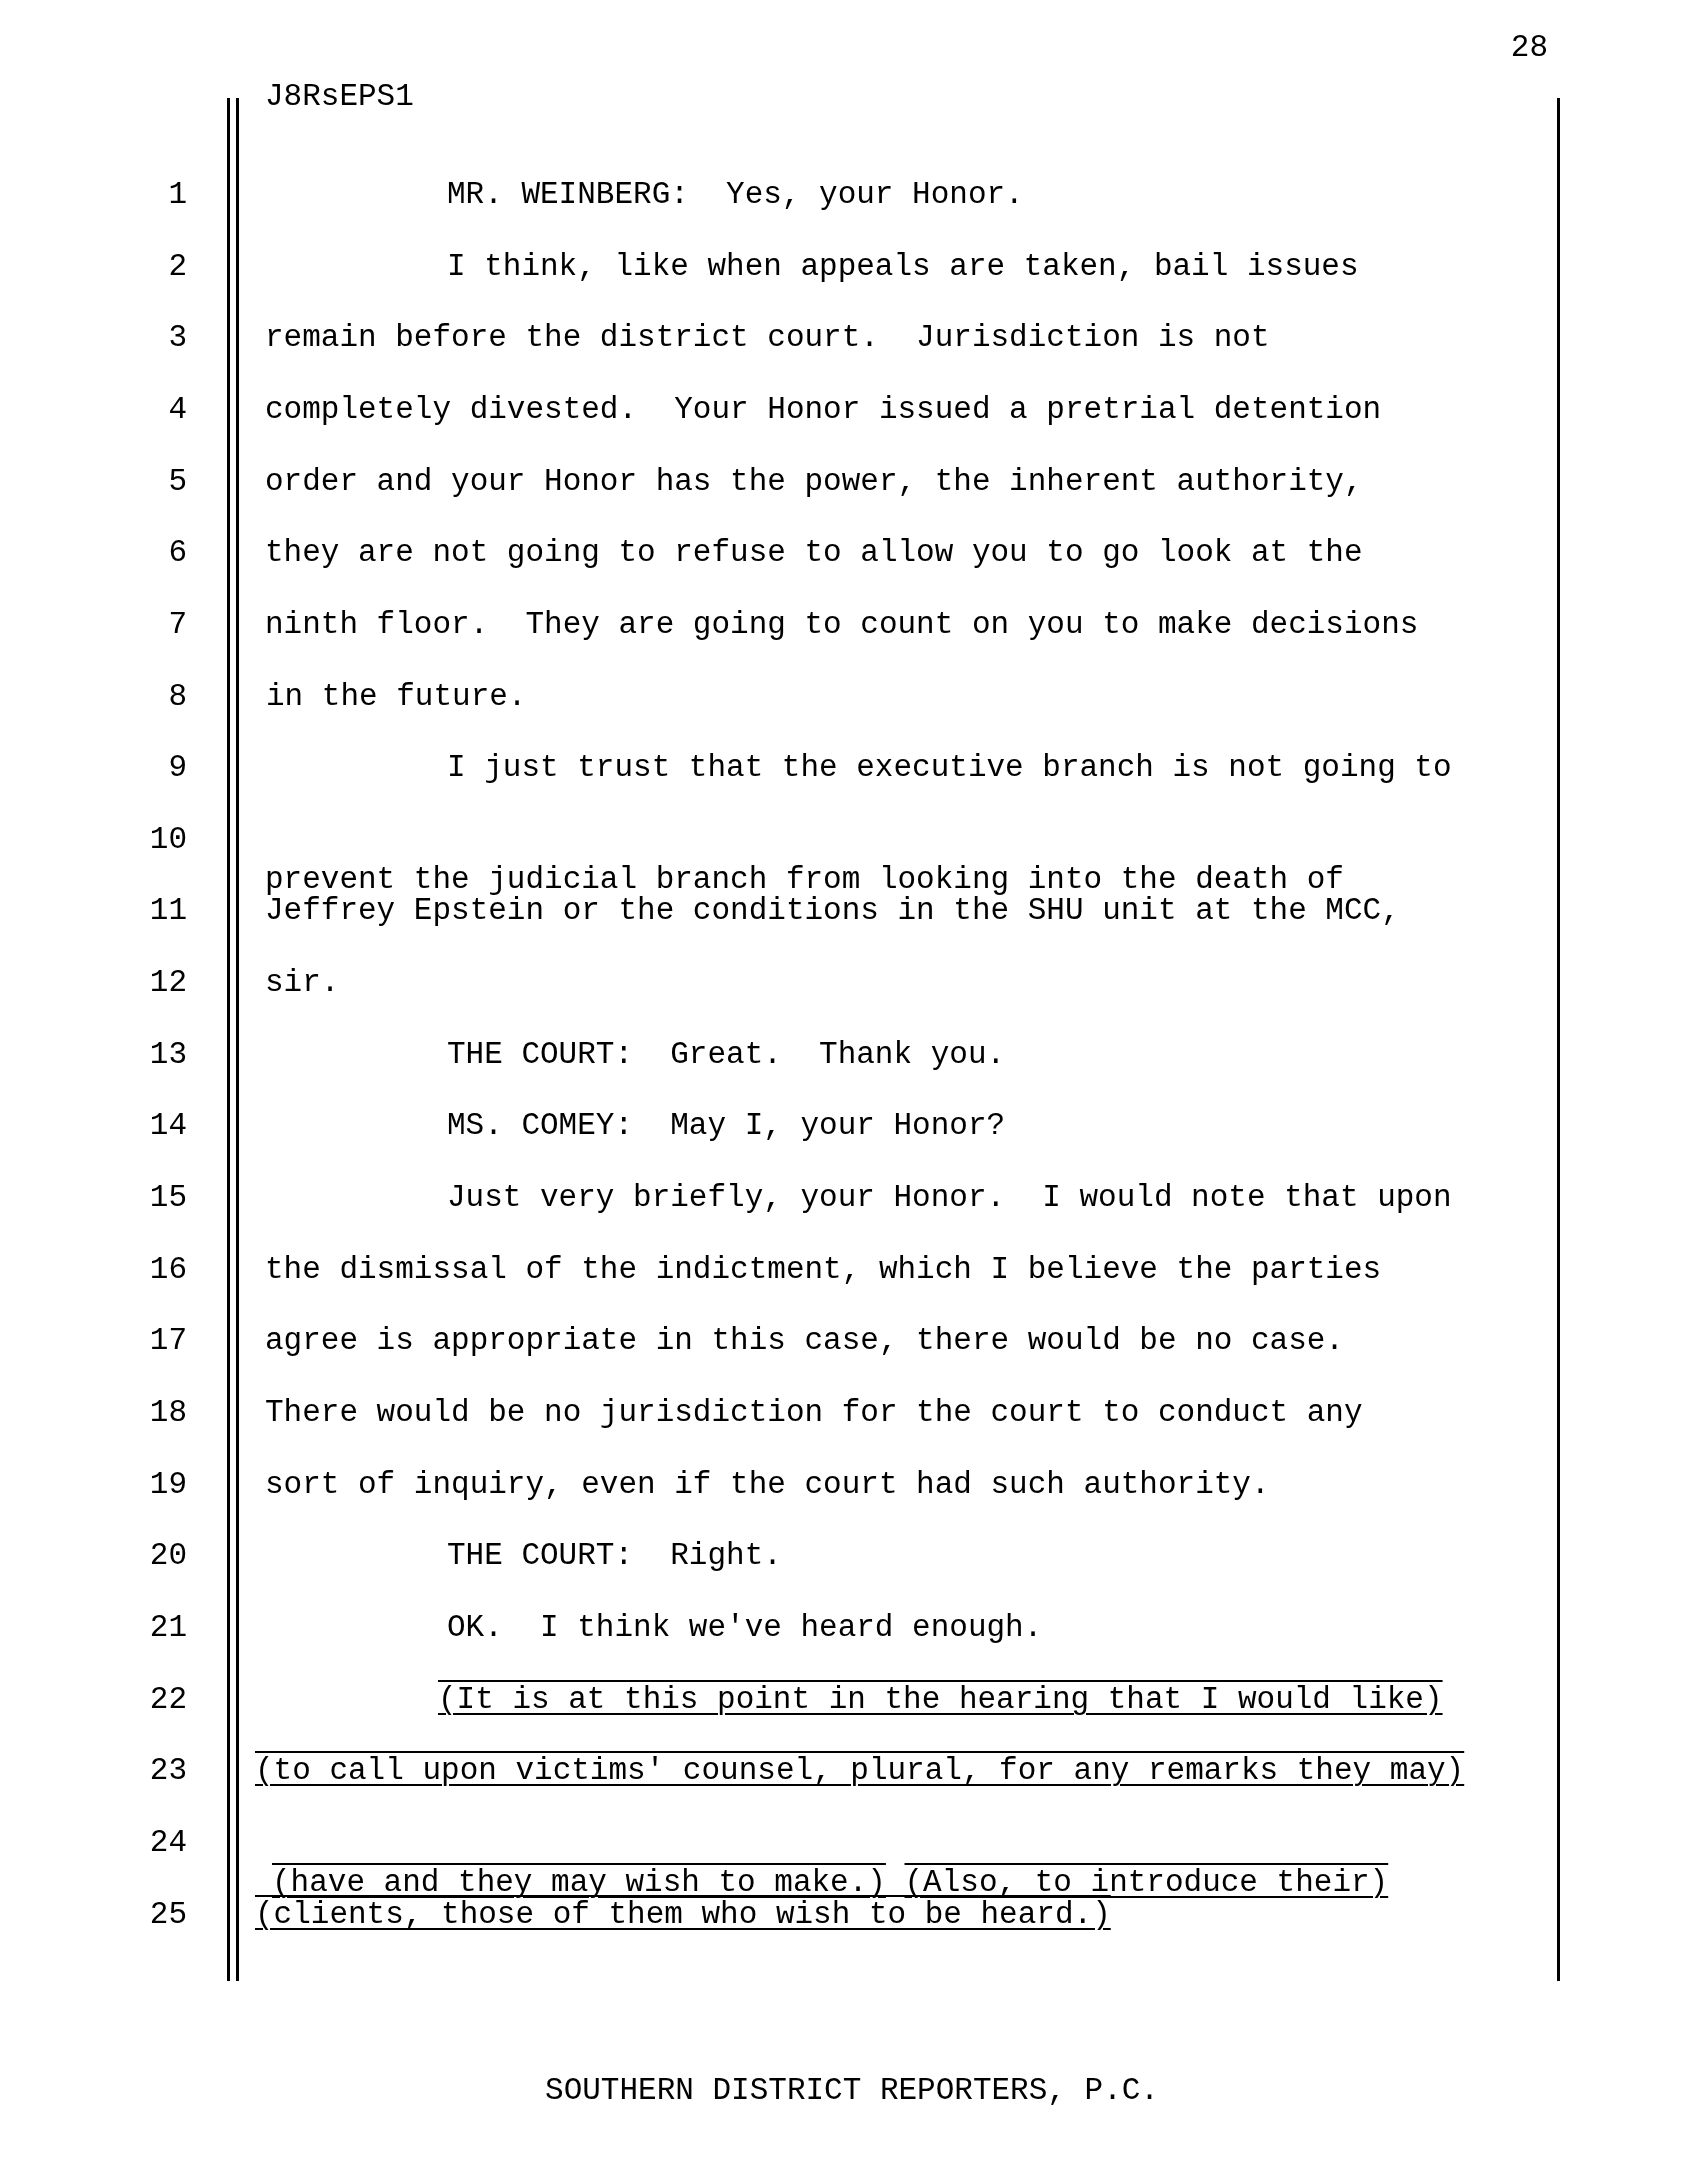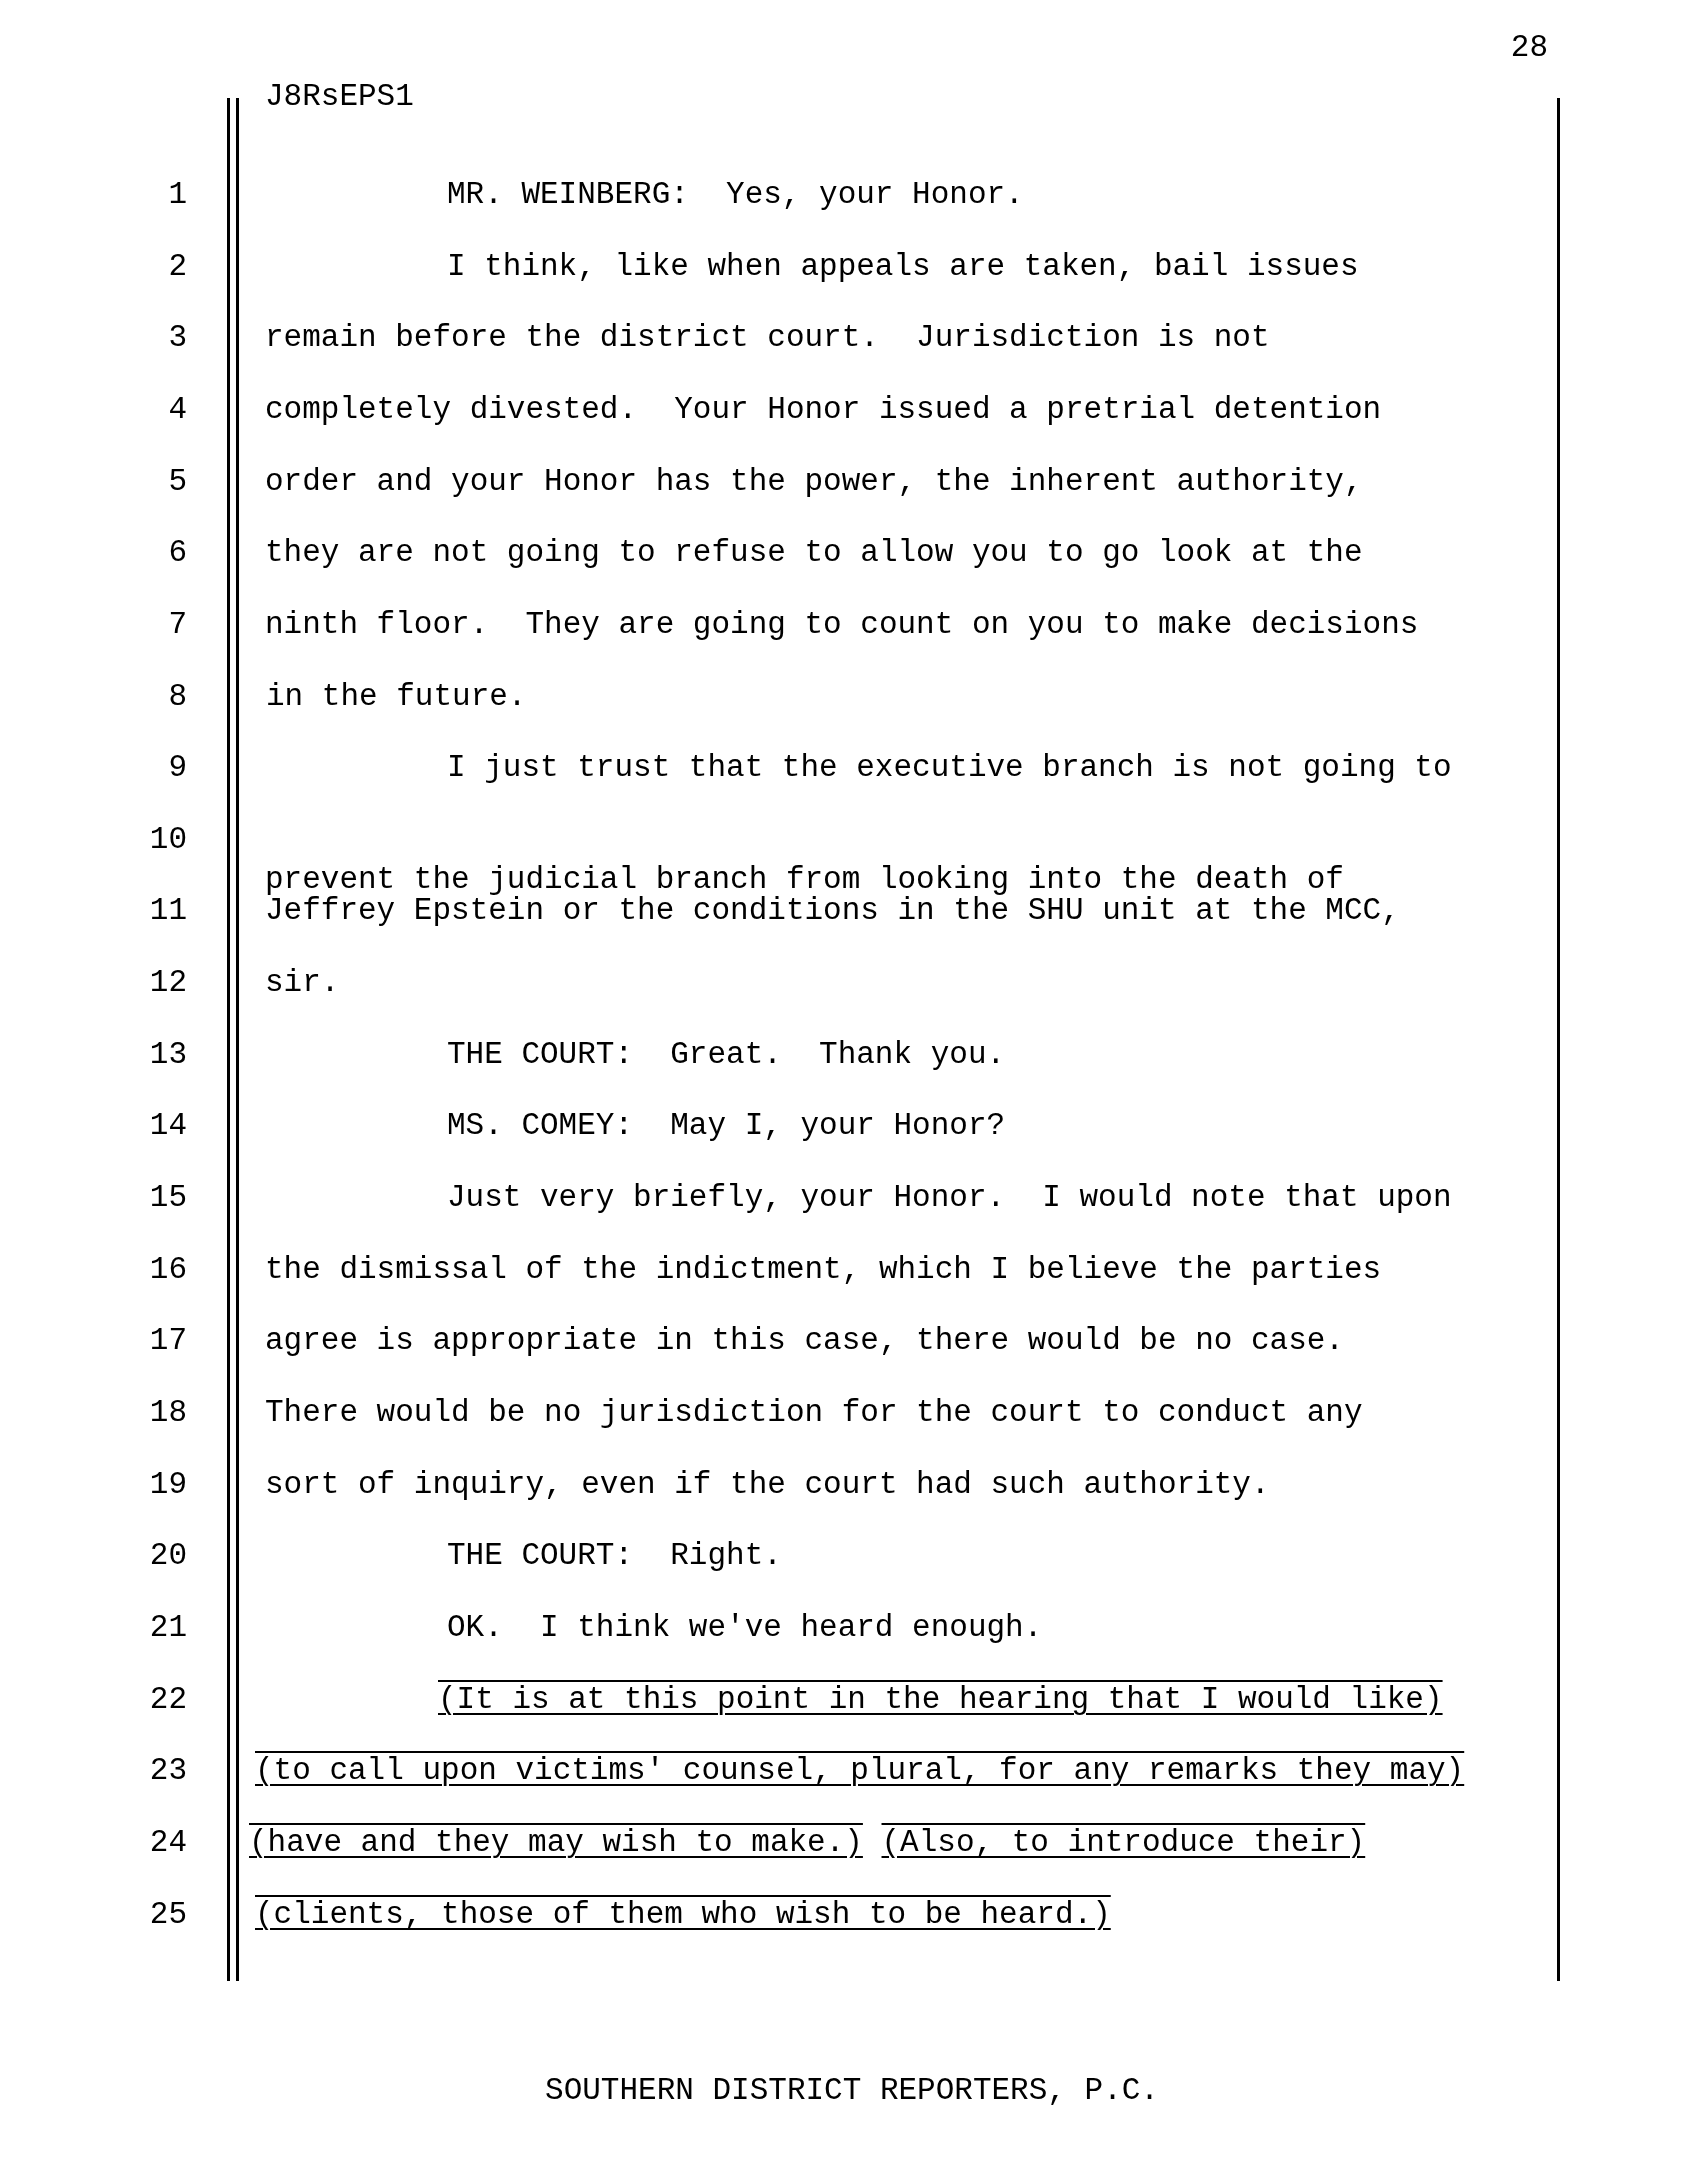--- a/index.html
+++ b/index.html
@@ -106,21 +106,21 @@
       <div class="line-row" style="top: 1107px;"><span class="line-num">14</span><span class="line-text" style="left: 447px;"><span>MS. COMEY:  May I, your Honor?</span></span></div>
       <div class="line-row" style="top: 1179px;"><span class="line-num">15</span><span class="line-text" style="left: 447px;"><span>Just very briefly, your Honor.  I would note that upon</span></span></div>
       <div class="line-row" style="top: 1251px; padding-left: 28px;"><span class="line-num">16</span><span class="line-text" style="left: 265px;"><span>the dismissal of the indictment, which I believe the parties</span></span></div>
       <div class="line-row" style="top: 1322px;"><span class="line-num">17</span><span class="line-text" style="left: 265px;"><span>agree is appropriate in this case, there would be no case.</span></span></div>
       <div class="line-row" style="top: 1394px;"><span class="line-num">18</span><span class="line-text" style="left: 265px;"><span>There would be no jurisdiction for the court to conduct any</span></span></div>
       <div class="line-row" style="top: 1466px;"><span class="line-num">19</span><span class="line-text" style="left: 265px;"><span>sort of inquiry, even if the court had such authority.</span></span></div>
       <div class="line-row" style="top: 1537px;"><span class="line-num">20</span><span class="line-text" style="left: 447px;"><span>THE COURT:  Right.</span></span></div>
       <div class="line-row" style="top: 1609px;"><span class="line-num">21</span><span class="line-text" style="left: 447px;"><span>OK.  I think we've heard enough.</span></span></div>
       <div class="line-row" style="top: 1681px;"><span class="line-num">22</span><span class="line-text" style="left: 438px;"><span class="boxed">(It is at this point in the hearing that I would like)</span></span></div>
       <div class="line-row" style="top: 1752px;"><span class="line-num">23</span><span class="line-text" style="left: 255px;"><span class="boxed">(to call upon victims' counsel, plural, for any remarks they may)</span></span></div>
-      <div class="line-row" style="top: 1824px;"><span class="line-num">24</span><span class="line-text" style="left: 249px;"><span class="boxed">(have and they may wish to make.)</span><span> </span><span class="boxed">(Also, to introduce their)</span></span></div>
+      <div class="line-row" style="top: 1824px;"><span class="line-num">24</span><span class="line-text" style="left: 272px; margin-top: 40px;"><span class="boxed">(have and they may wish to make.)</span><span> </span><span class="boxed">(Also, to introduce their)</span></span></div>
       <div class="line-row" style="top: 1896px; padding-left: 12px;"><span class="line-num">25</span><span class="line-text" style="left: 255px;"><span class="boxed">(clients, those of them who wish to be heard.)</span></span></div>
     </div>
 
   <div class="footer">
     <div>SOUTHERN DISTRICT REPORTERS, P.C.</div>
     
   </div>
 
 </div>
 

